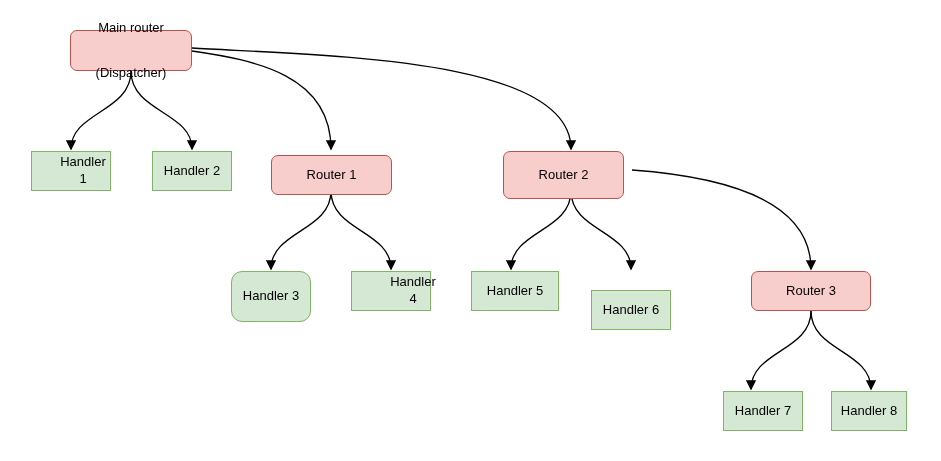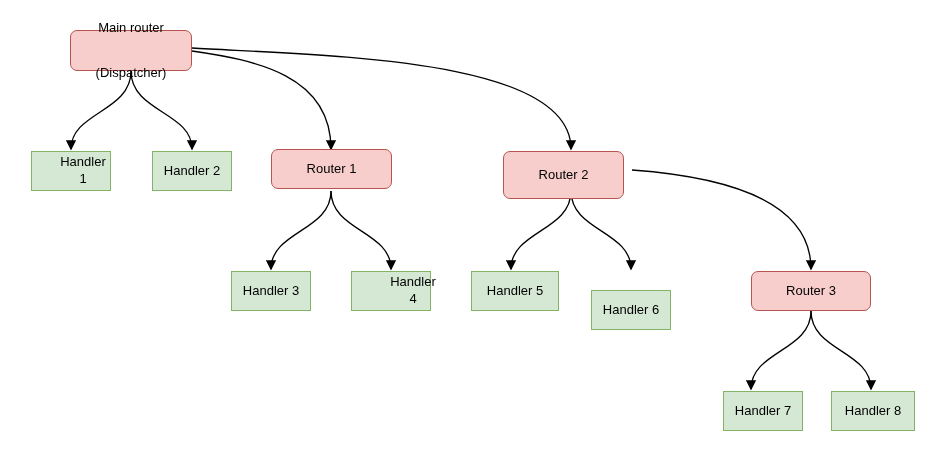--- a/index.html
+++ b/index.html
@@ -73,29 +73,29 @@
   </div>
 
   <div class="node handler" style="left:31px; top:151px; width:80px; height:40px;padding-left:24px;">
     <span>Handler 1</span>
   </div>
 
   <div class="node handler" style="left:152px; top:151px; width:80px; height:40px;">
     <span>Handler 2</span>
   </div>
 
-  <div class="node router" style="left:271px; top:149px; width:121px; height:40px;">
+  <div class="node router" style="left:271px; top:155px; width:121px; height:40px;">
     <span>Router 1</span>
   </div>
 
   <div class="node router" style="left:503px; top:151px; width:121px; height:48px;">
     <span>Router 2</span>
   </div>
 
-  <div class="node handler" style="left:231px; top:271px; width:80px; height:40px;">
+  <div class="node handler" style="left:231px; top:271px; width:80px; height:51px;border-radius:11px;">
     <span>Handler 3</span>
   </div>
 
   <div class="node handler" style="left:351px; top:271px; width:80px; height:40px;padding-left:44px;">
     <span>Handler 4</span>
   </div>
 
   <div class="node handler" style="left:471px; top:271px; width:88px; height:40px;">
     <span>Handler 5</span>
   </div>
@@ -105,17 +105,17 @@
   </div>
 
   <div class="node router" style="left:751px; top:271px; width:120px; height:40px;">
     <span>Router 3</span>
   </div>
 
   <div class="node handler" style="left:711px; top:391px; width:80px; height:40px;margin-left:12px;">
     <span>Handler 7</span>
   </div>
 
-  <div class="node handler" style="left:831px; top:391px; width:84px; height:40px;">
+  <div class="node handler" style="left:831px; top:391px; width:76px; height:40px;">
     <span>Handler 8</span>
   </div>
 
 </div>
 
 </body></html>

